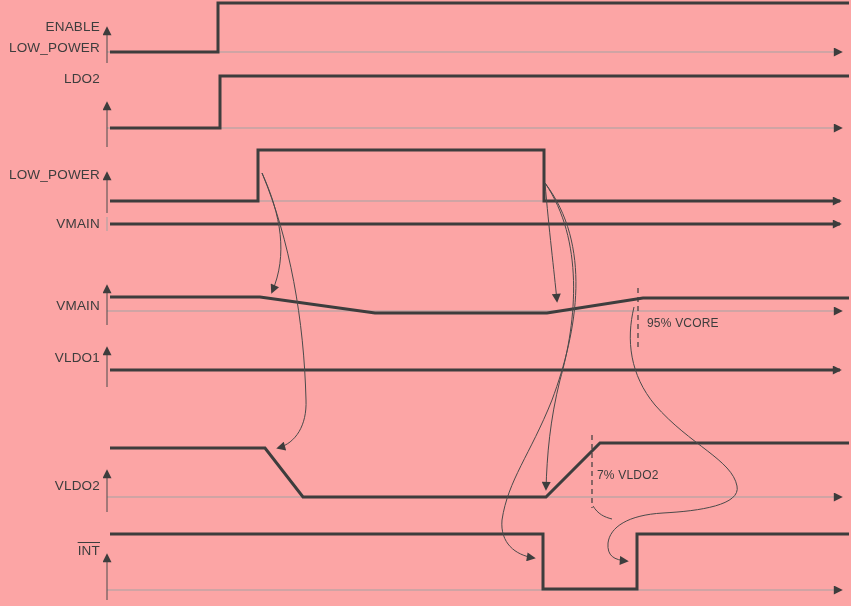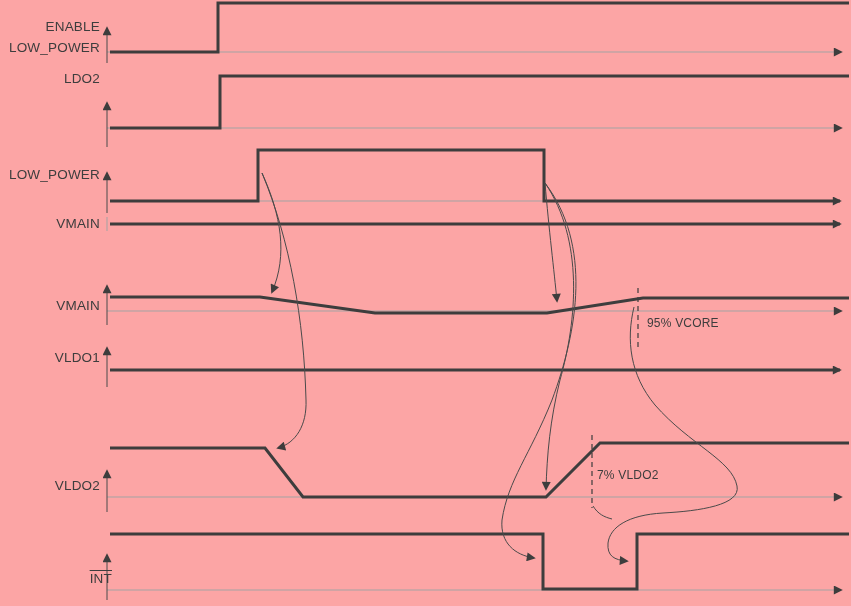--- a/index.html
+++ b/index.html
@@ -91,19 +91,19 @@
   <div class="siglabel single" style="top:168px;">LOW_POWER</div>
 
   <div class="siglabel single" style="top:217px;">VMAIN</div>
 
   <div class="siglabel single" style="top:299px;">VMAIN</div>
 
   <div class="siglabel single" style="top:351px;">VLDO1</div>
 
   <div class="siglabel single" style="top:479px;">VLDO2</div>
 
-  <div class="siglabel single" style="top:572px;margin-left:12px;"><span class="ov">INT</span></div>
+  <div class="siglabel single" style="top:544px;"><span class="ov">INT</span></div>
 
   <div class="anno" style="left:647px;top:316px;">95% VCORE</div>
 
   <div class="anno" style="left:597px;top:468px;">7% VLDO2</div>
 
 </div>
 
 </body></html>

